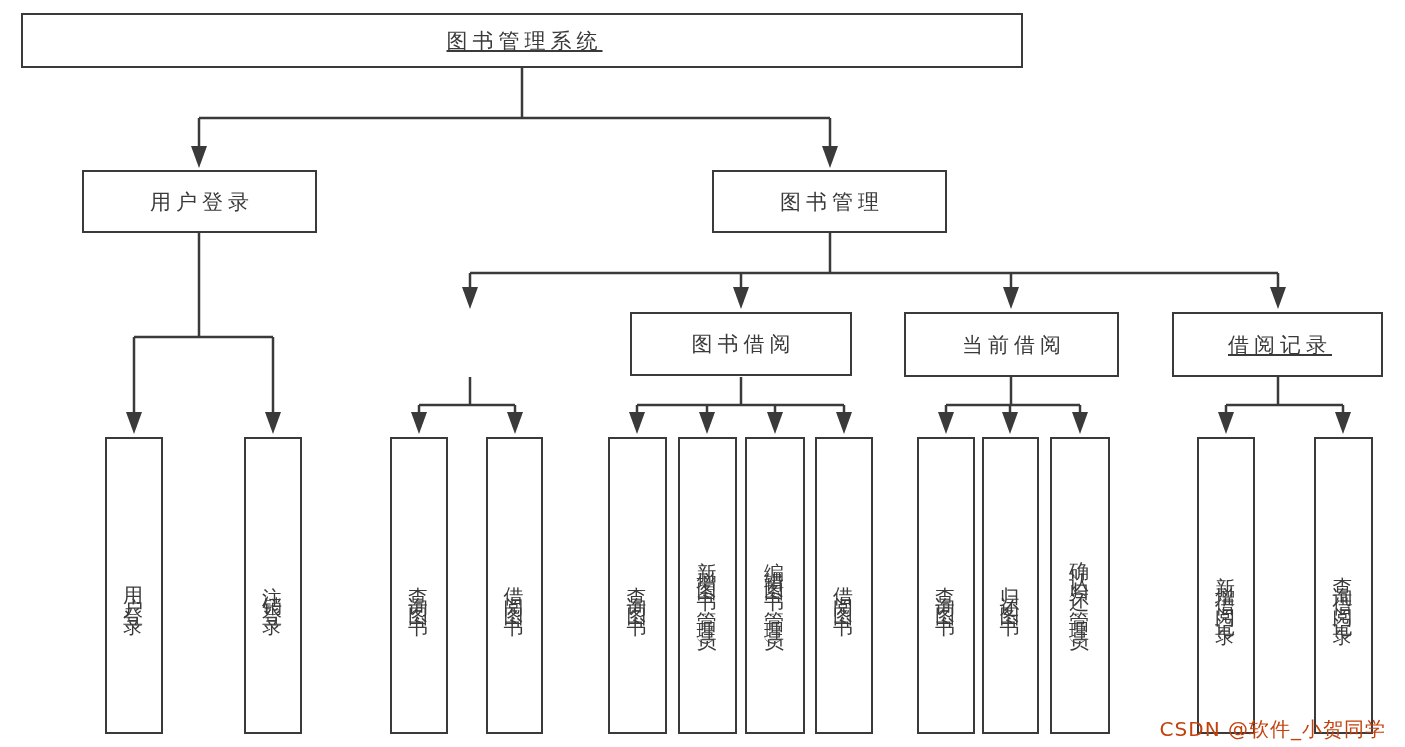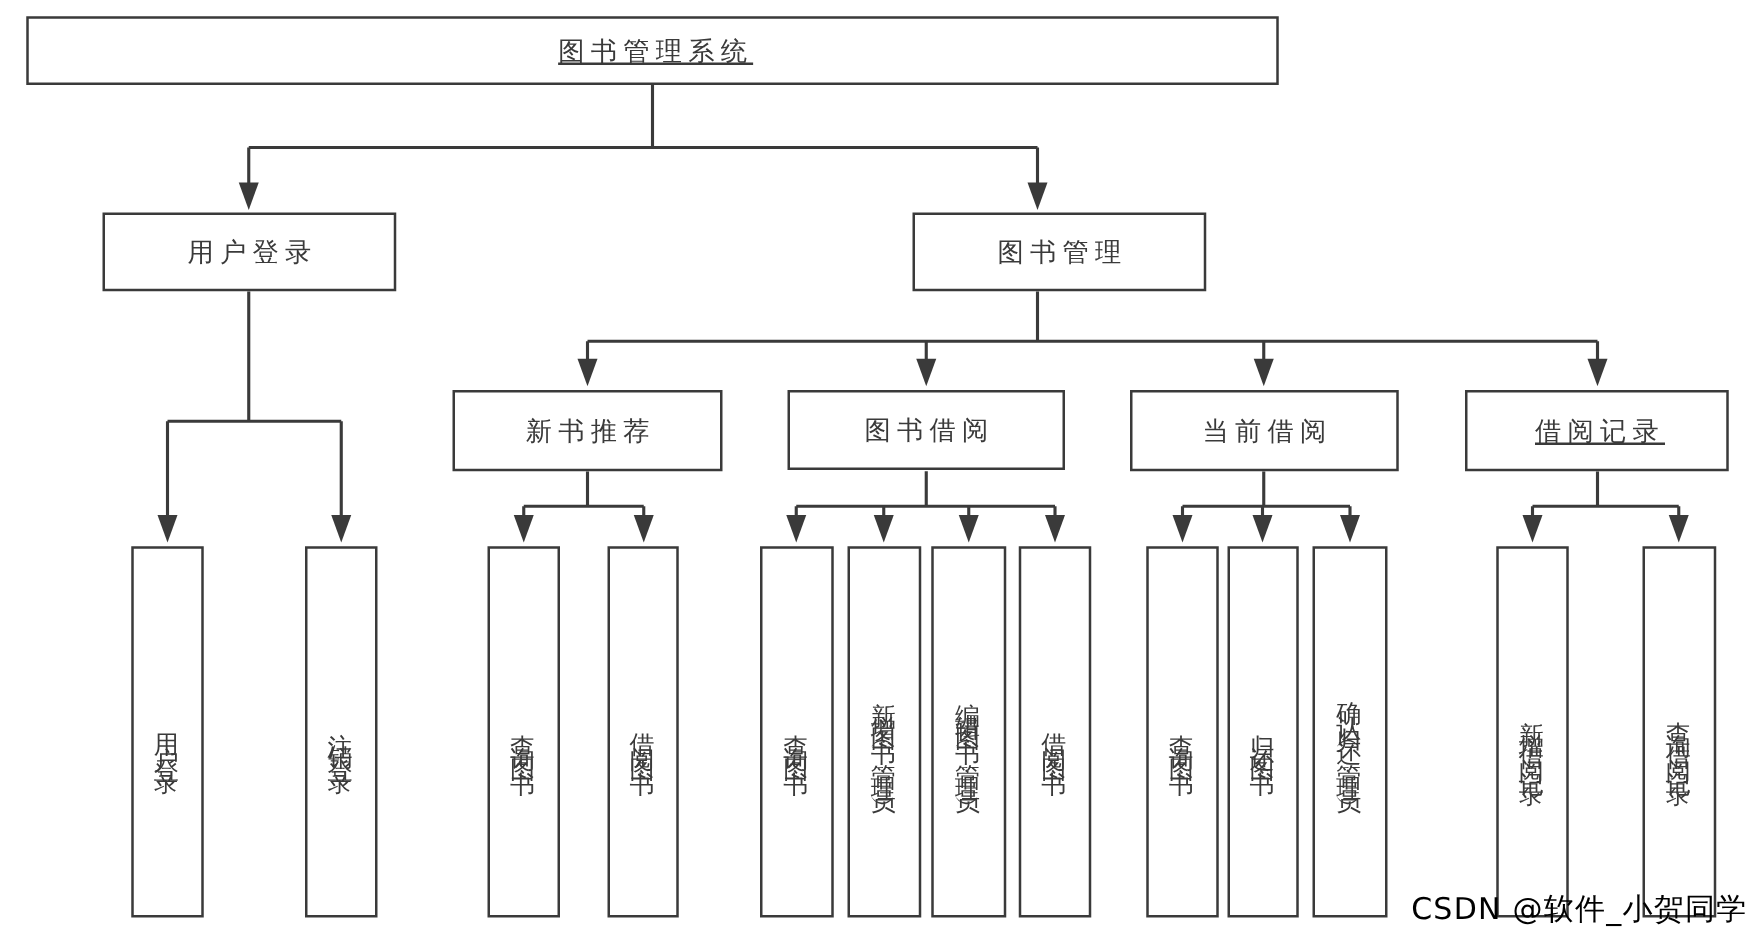--- a/index.html
+++ b/index.html
@@ -30,25 +30,25 @@
   .hbox .lbl { letter-spacing: 5px; margin-right: -5px; white-space: nowrap; }
   .vbox { font-size: 20px; }
   .vbox .lbl {
     writing-mode: vertical-lr;
     letter-spacing: 10px;
     margin-bottom: -10px;
     white-space: nowrap;
   }
   .watermark {
     position: absolute;
-    right: 7px;
+    right: 19px;
     bottom: 4px;
-    font-size: 24px;
+    font-size: 20px;
     letter-spacing: 1px;
-    color: #000000;
+    color: #c2410c;
     z-index: 10;
     white-space: nowrap;
   }
 </style>
 </head>
 <body>
 
 <div class="stage">
 
   <svg class="connectors" width="1405" height="747" viewBox="0 0 1405 747" xmlns="http://www.w3.org/2000/svg">
@@ -117,27 +117,24 @@
     </g>
   </svg>
 
   <div class="node hbox" style="left:21px; top:13px; width:1002px; height:55px;text-decoration:underline;">
     <span class="lbl">图书管理系统</span>
   </div>
 
   <div class="node hbox" style="left:82px; top:170px; width:235px; height:63px;">
     <span class="lbl">用户登录</span>
   </div>
-  <div class="node hbox" style="left:712px; top:170px; width:235px; height:63px;margin-left:18px;">
+  <div class="node hbox" style="left:712px; top:170px; width:235px; height:63px;">
     <span class="lbl">图书管理</span>
   </div>
 
-  <div class="node hbox" style="left:362px; top:312px; width:216px; height:65px;">
-    <span class="lbl">新书推荐</span>
-  </div>
   <div class="node hbox" style="left:630px; top:312px; width:222px; height:64px;text-align:right;">
     <span class="lbl">图书借阅</span>
   </div>
   <div class="node hbox" style="left:904px; top:312px; width:215px; height:65px;text-align:right;">
     <span class="lbl">当前借阅</span>
   </div>
   <div class="node hbox" style="left:1172px; top:312px; width:211px; height:65px;text-decoration:underline;">
     <span class="lbl">借阅记录</span>
   </div>
 

